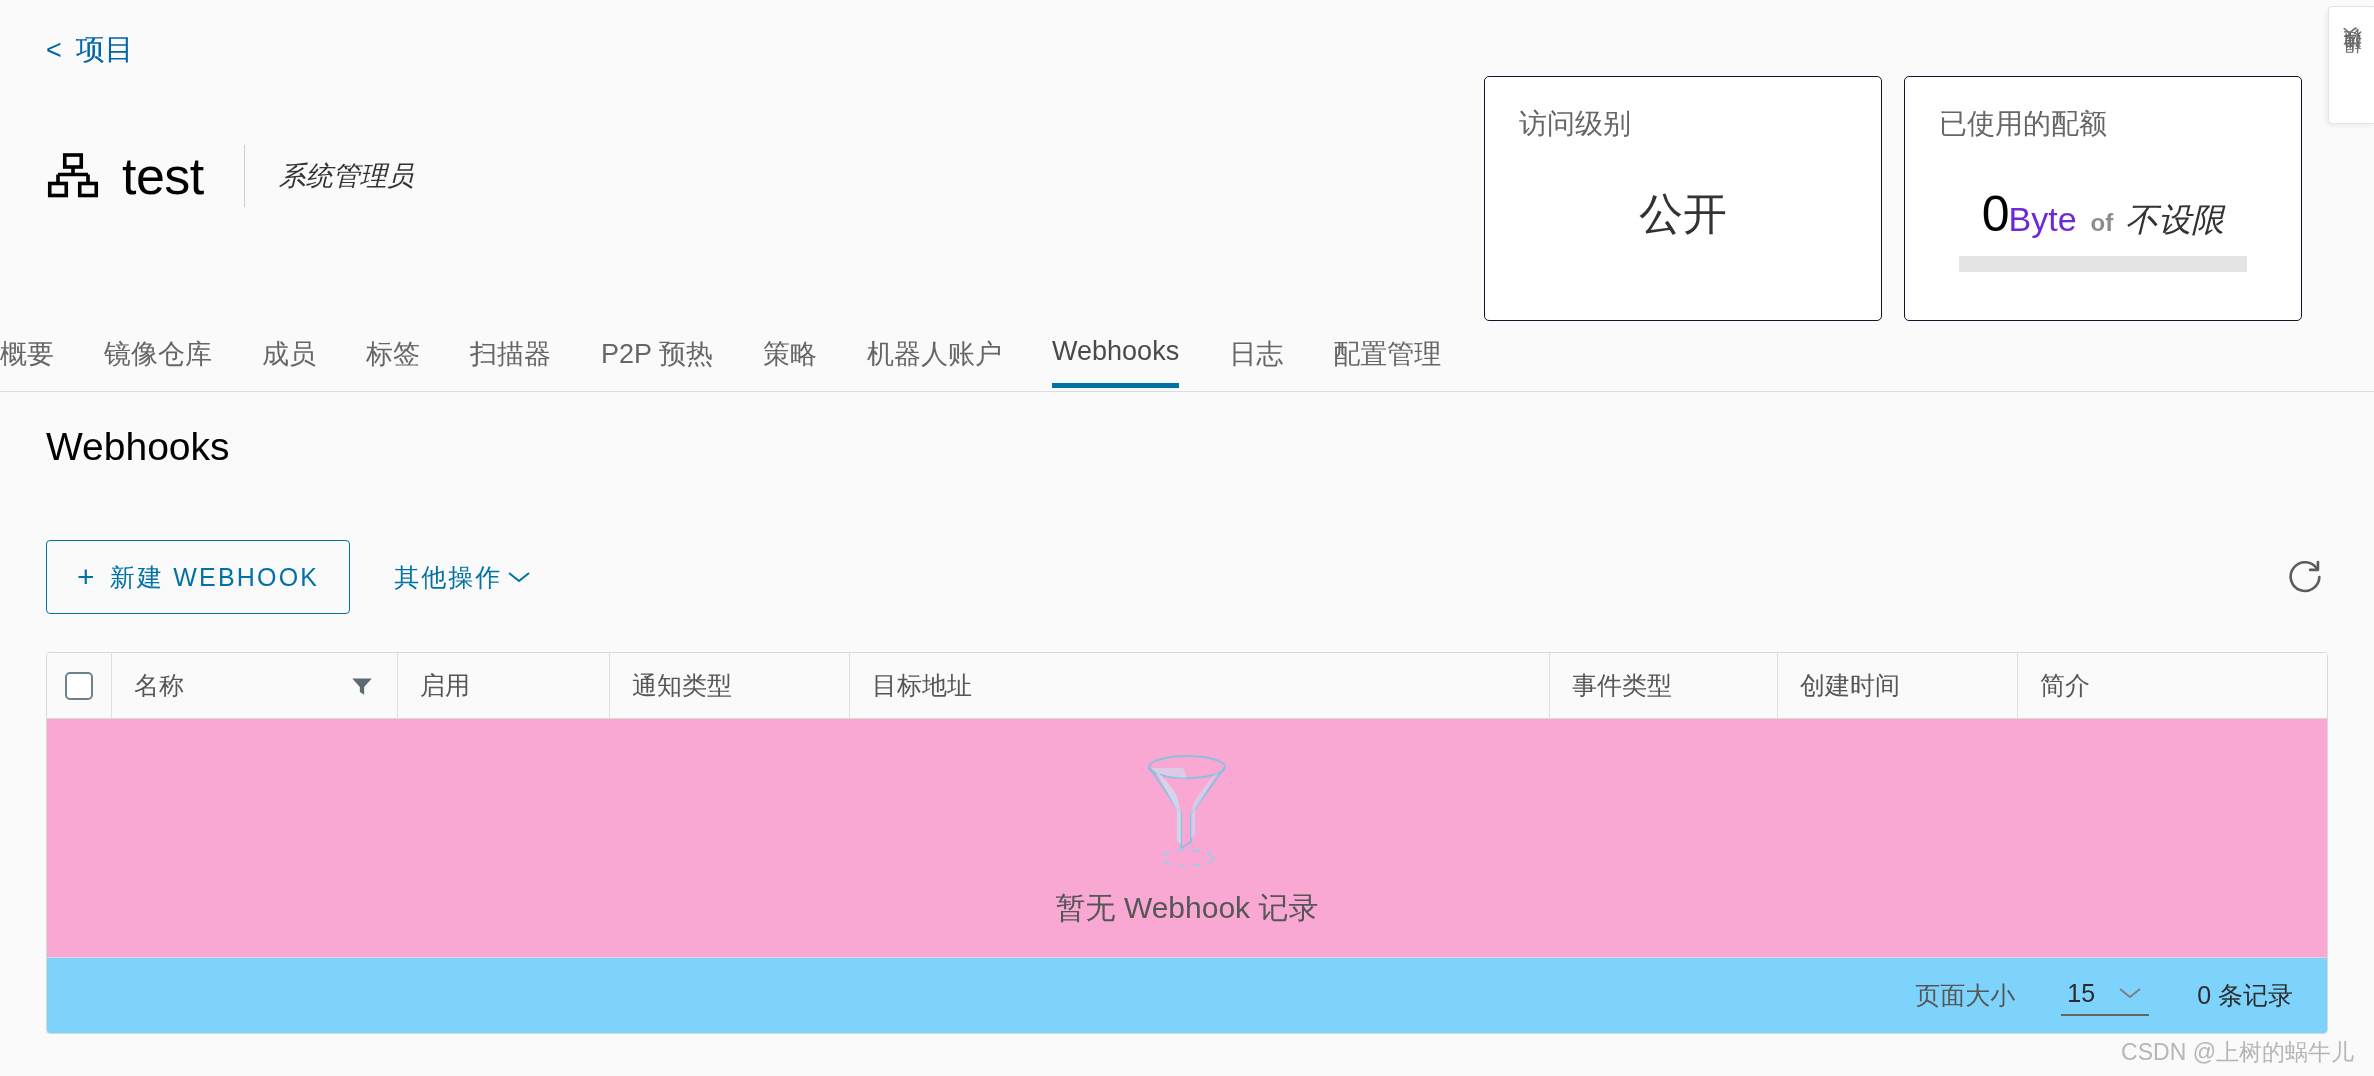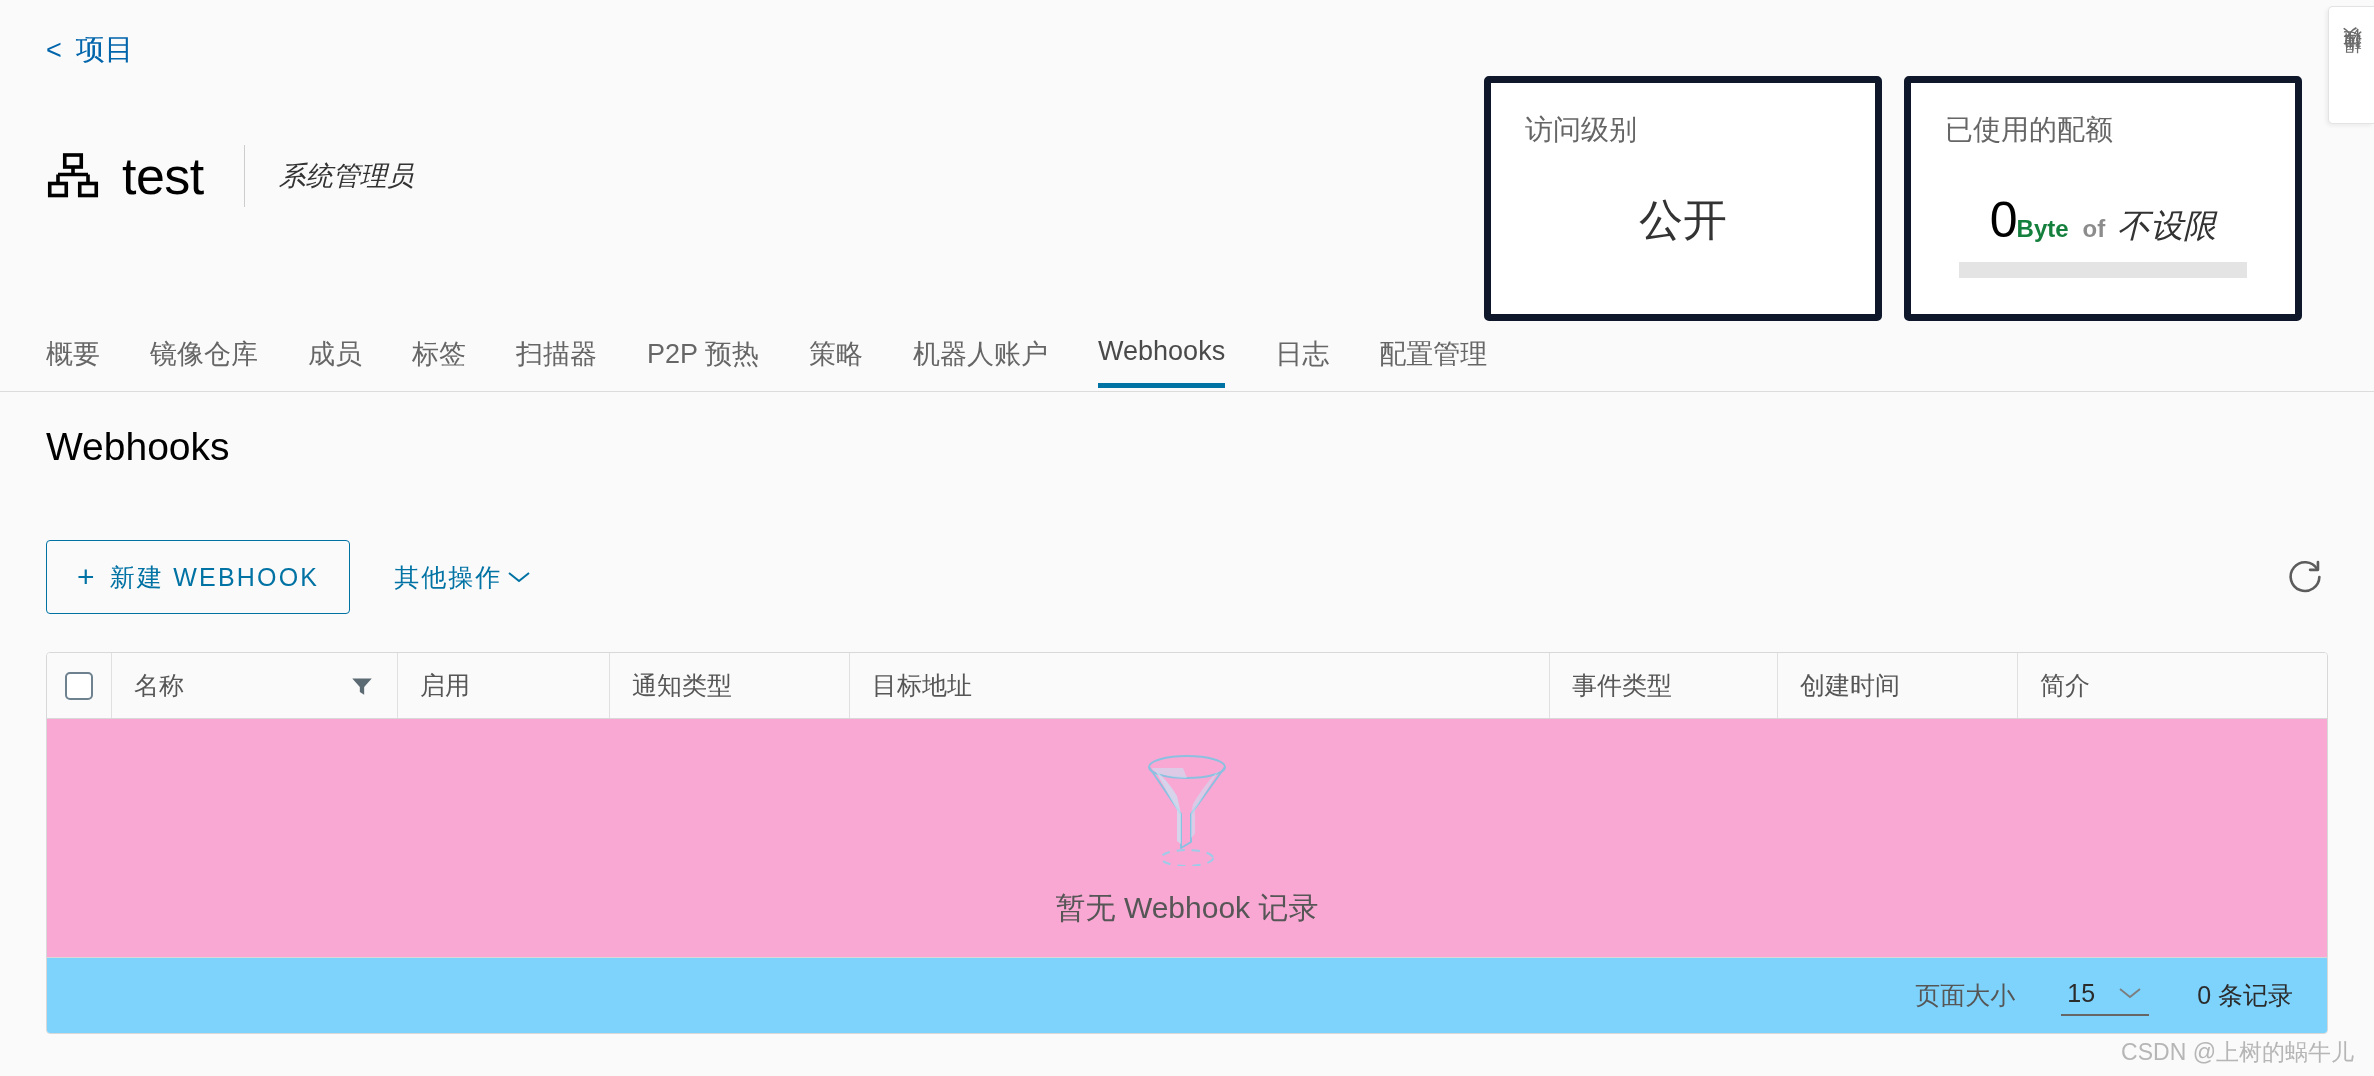--- a/index.html
+++ b/index.html
@@ -77,21 +77,21 @@
     position: absolute;
     top: 76px;
     right: 72px;
     display: flex;
     gap: 22px;
   }
   .card {
     width: 398px;
     height: 245px;
     background: #ffffff;
-    border: 7px solid #0f172a;
+    border: 1px solid #0f172a;
     border-radius: 5px;
     padding: 30px 34px 0 34px;
     position: relative;
   }
   .card-title {
     font-size: 28px;
     color: #666;
     font-weight: 400;
     line-height: 1.2;
   }
@@ -112,23 +112,23 @@
     justify-content: center;
     white-space: nowrap;
   }
   .quota-num {
     font-size: 50px;
     color: #000;
     font-weight: 400;
     letter-spacing: -1px;
   }
   .quota-unit {
-    font-size: 24px;
-    color: #15803d;
-    font-weight: 700;
+    font-size: 34px;
+    color: #6d28d9;
+    font-weight: 400;
   }
   .quota-of {
     font-size: 24px;
     color: #8c8c8c;
     font-weight: 700;
     margin: 0 12px 0 14px;
   }
   .quota-limit {
     font-size: 33px;
     color: #333;
@@ -170,21 +170,20 @@
   
   .tabbar {
     position: absolute;
     left: 0;
     top: 330px;
     width: 2374px;
     height: 62px;
     border-bottom: 1px solid #dcdcdc;
     display: flex;
     align-items: flex-start;
-    padding-left: 46px;
   }
   .tab {
     position: relative;
     font-size: 27px;
     color: #666;
     padding: 6px 0 20px 0;
     margin-right: 50px;
     cursor: pointer;
     white-space: nowrap;
   }

